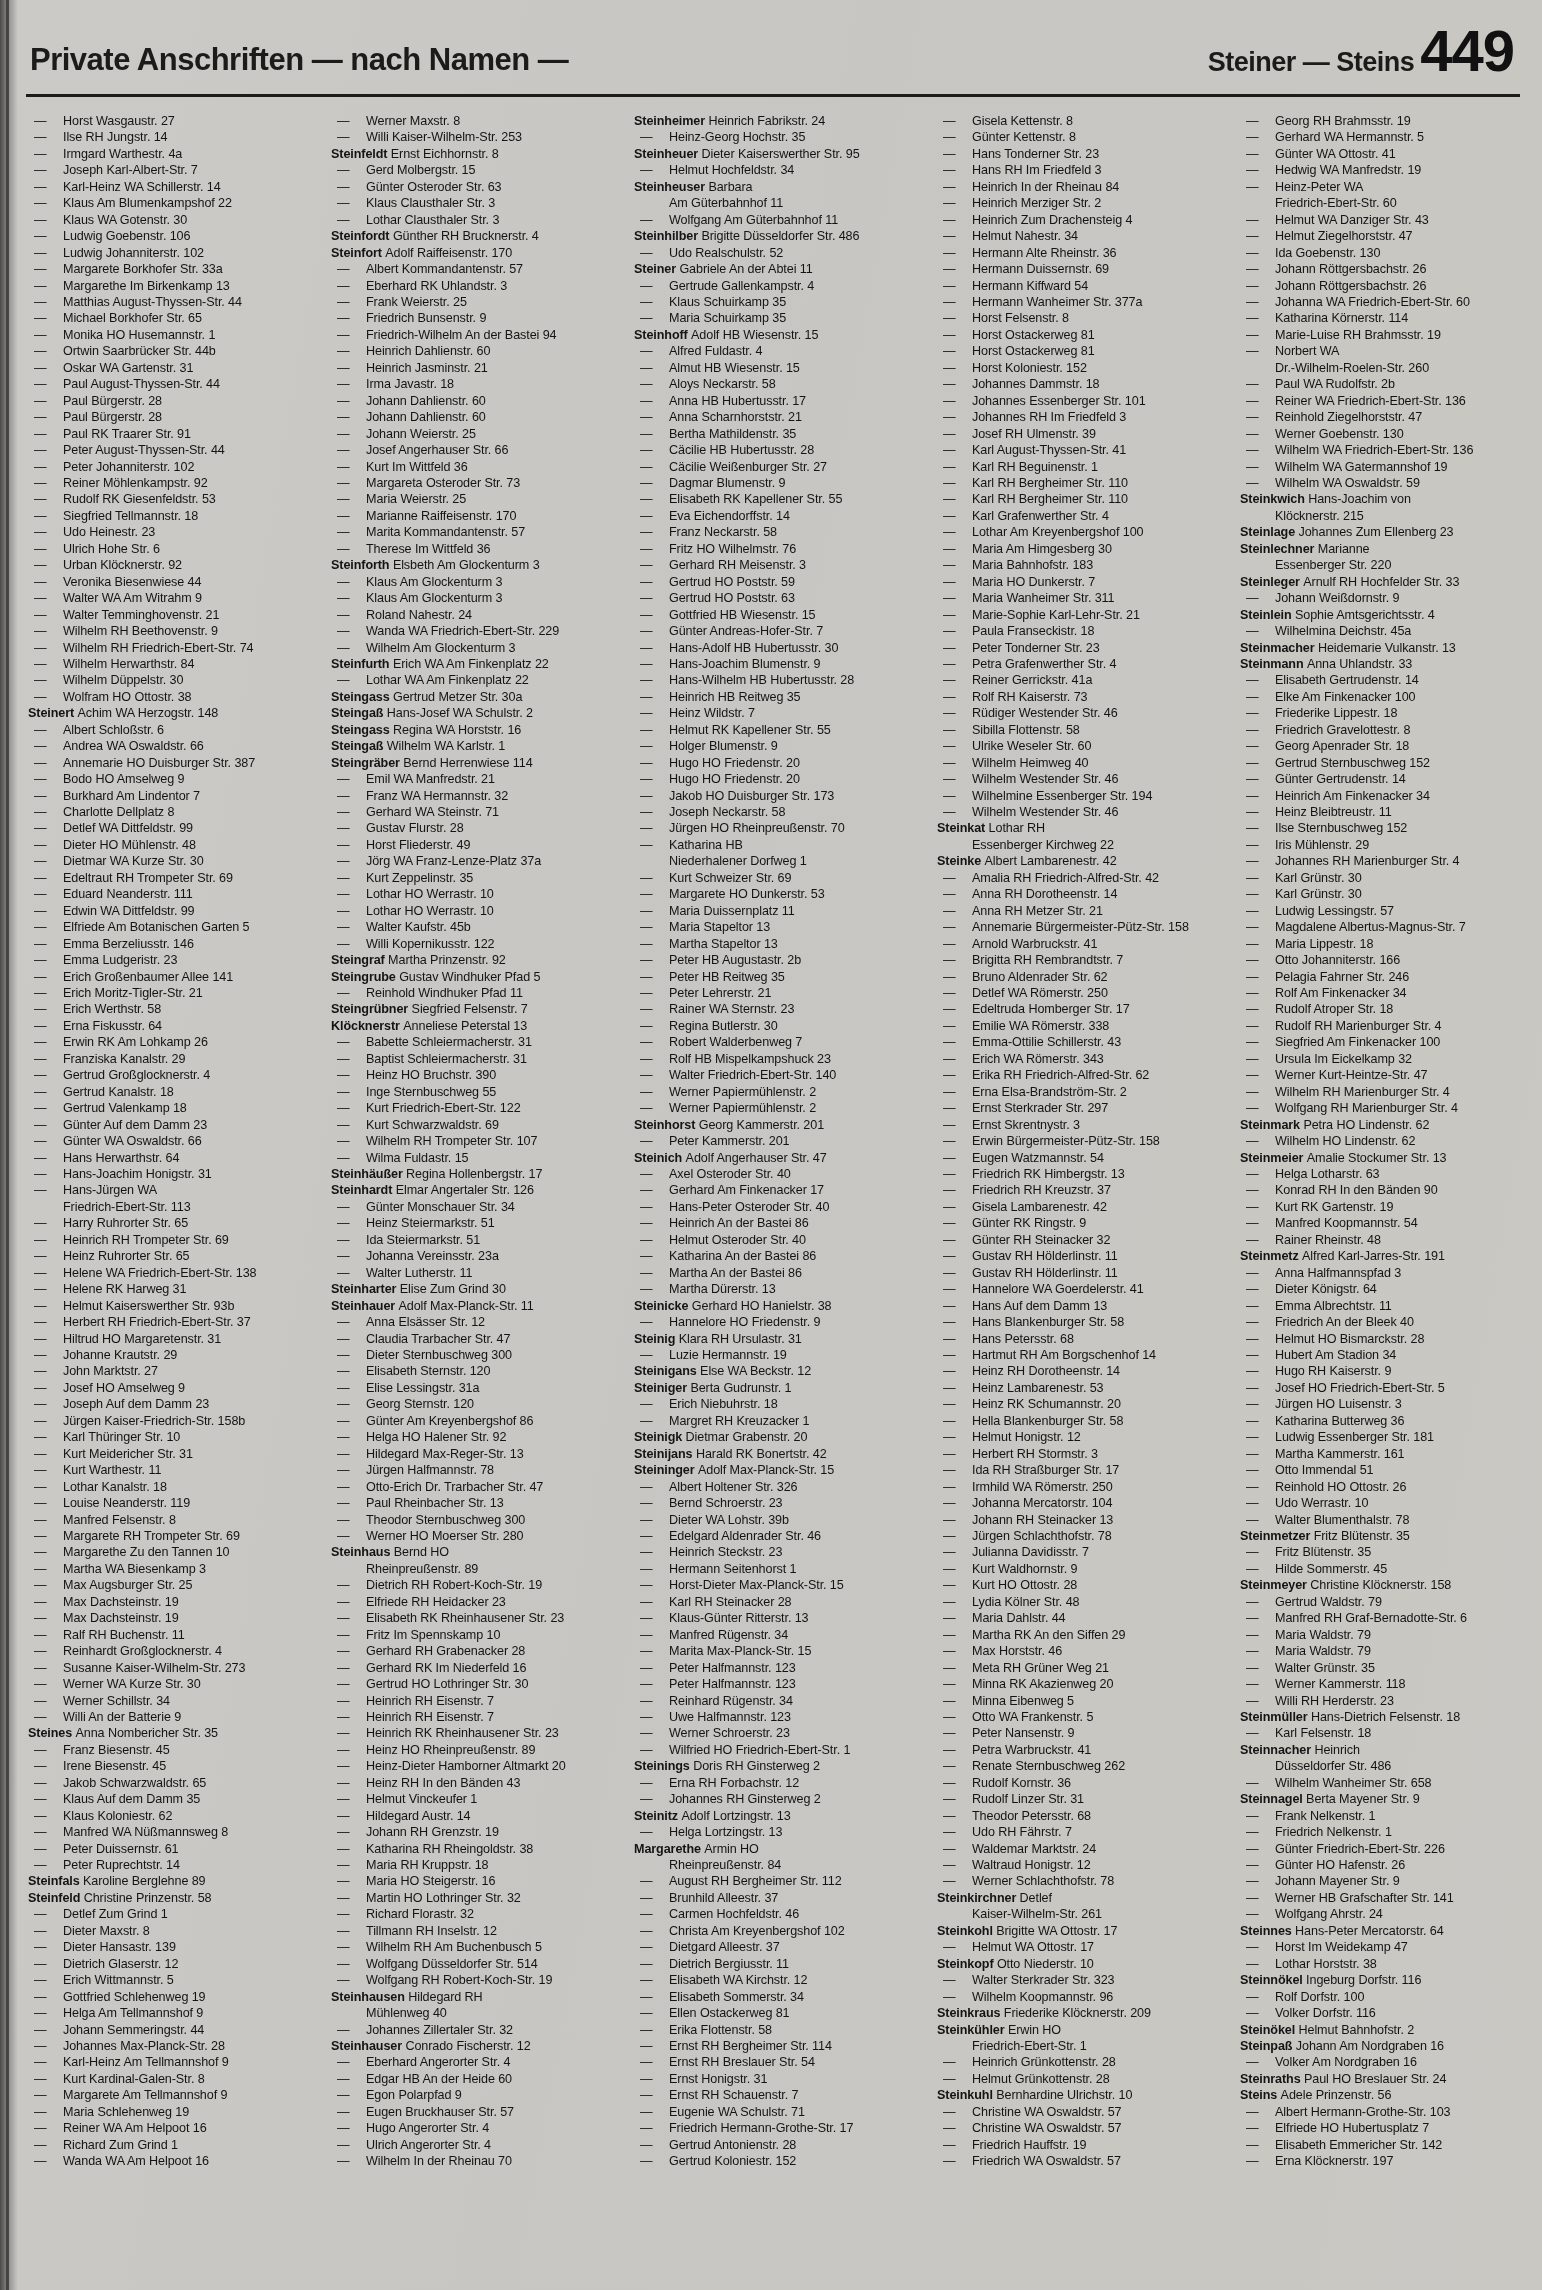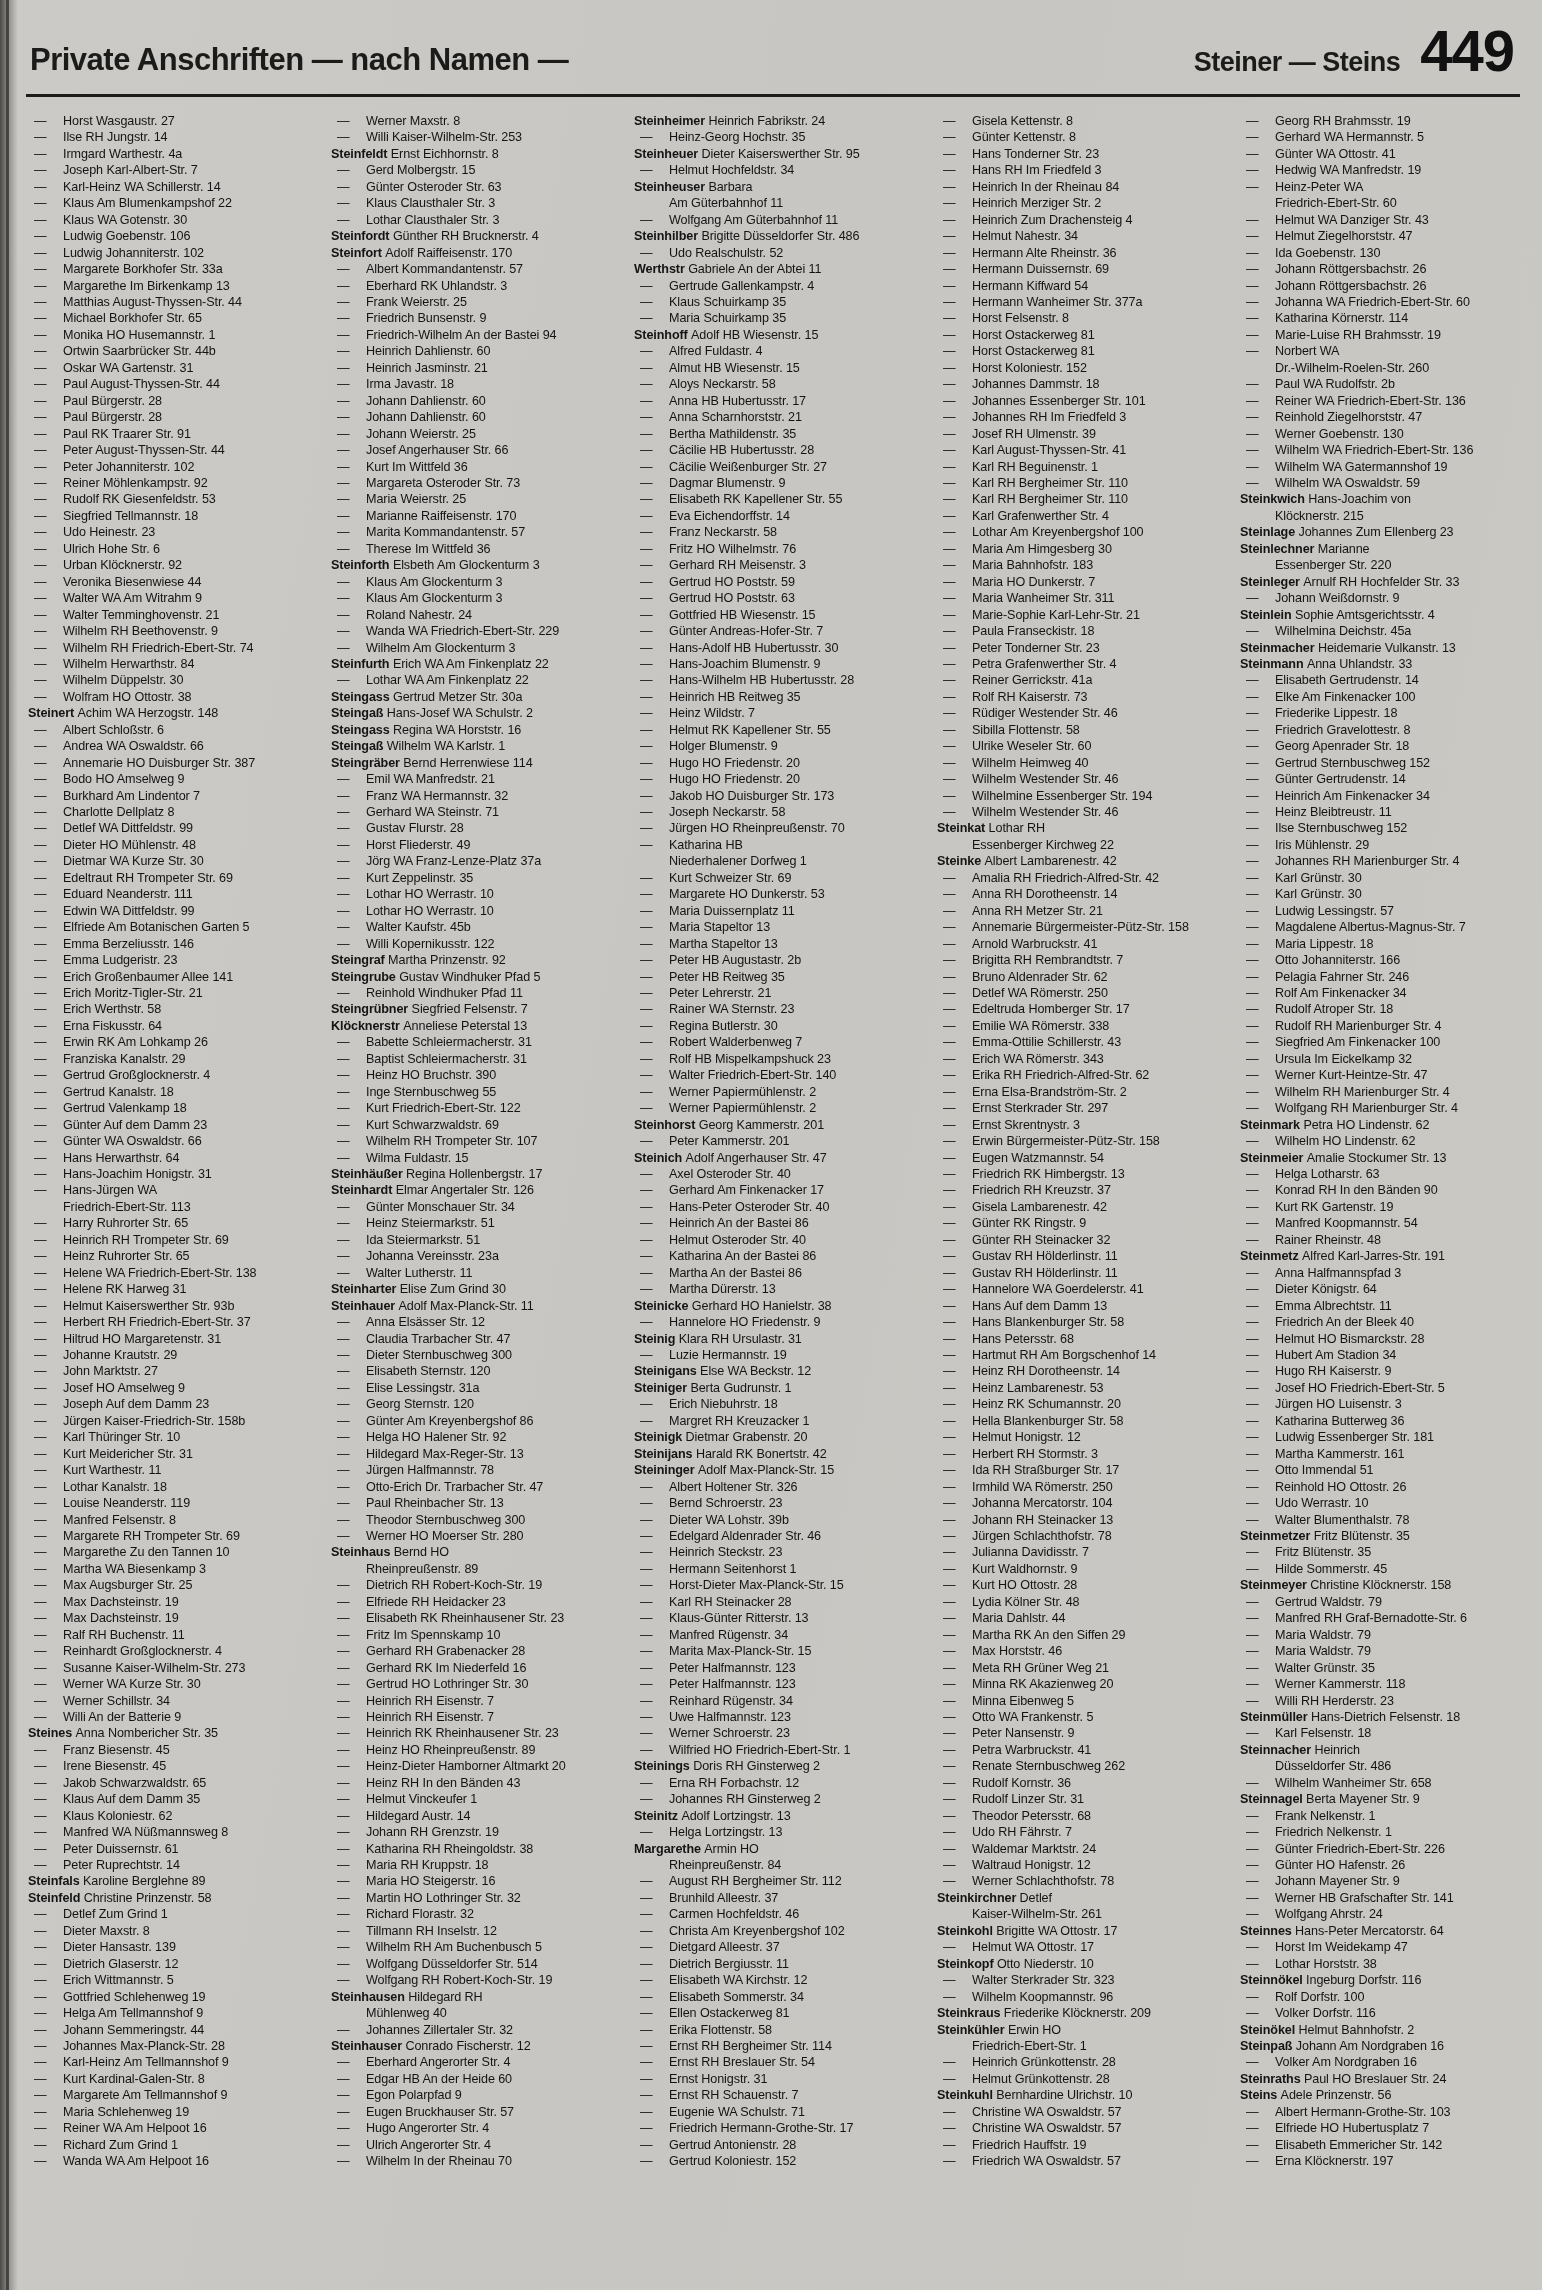--- a/index.html
+++ b/index.html
@@ -4,21 +4,21 @@
 <style>
   html,body{margin:0;padding:0;background:#a9a8a4;}
   .page{position:relative;width:1542px;height:2290px;overflow:hidden;
         background:linear-gradient(100deg,#cbcac6 0%,#c7c6c2 45%,#c9c8c3 100%);
         font-family:"Liberation Sans",sans-serif;color:#141414;}
   .gutter{position:absolute;left:0;top:0;width:18px;height:100%;
         background:linear-gradient(to right,#4a4a47 0%,#8f8e8a 45%,rgba(200,199,195,0) 100%);}
   .gutter-line{position:absolute;left:6px;top:0;width:3px;height:100%;background:#2e2e2c;opacity:.75;}
   header{position:absolute;left:30px;right:28px;top:22px;height:56px;}
   .title{position:absolute;left:0;bottom:0;font-size:31px;font-weight:700;letter-spacing:-.5px;color:#1b1b1a;}
-  .hdr-right{position:absolute;right:0;bottom:-6px;display:flex;align-items:baseline;gap:20px;}
+  .hdr-right{position:absolute;right:0;bottom:-6px;display:flex;align-items:baseline;gap:6px;}
   .range{font-size:27px;font-weight:700;letter-spacing:-.5px;color:#1b1b1a;}
   .pagenum{font-size:58px;font-weight:700;letter-spacing:-1px;color:#111;}
   .rule{position:absolute;left:26px;right:22px;top:94px;height:3px;background:#1c1c1a;}
   .columns{position:absolute;left:28px;top:113px;display:flex;gap:7px;}
   .col{width:296px;height:2066px;overflow:hidden;font-size:12.6px;line-height:16.45px;letter-spacing:-.1px;}
   .line{white-space:nowrap;}
   .line b{font-weight:700;}
   .cont{position:relative;padding-left:35px;}
   .dash{position:absolute;left:6px;top:0;}
   .wrap{padding-left:35px;}
@@ -300,21 +300,21 @@
       <div class="col">
         <div class="line head"><b>Steinheimer </b>Heinrich Fabrikstr. 24</div>
         <div class="line cont"><span class="dash">—</span>Heinz-Georg Hochstr. 35</div>
         <div class="line head"><b>Steinheuer </b>Dieter Kaiserswerther Str. 95</div>
         <div class="line cont"><span class="dash">—</span>Helmut Hochfeldstr. 34</div>
         <div class="line head"><b>Steinheuser </b>Barbara</div>
         <div class="line wrap">Am Güterbahnhof 11</div>
         <div class="line cont"><span class="dash">—</span>Wolfgang Am Güterbahnhof 11</div>
         <div class="line head"><b>Steinhilber </b>Brigitte Düsseldorfer Str. 486</div>
         <div class="line cont"><span class="dash">—</span>Udo Realschulstr. 52</div>
-        <div class="line head"><b>Werthstr </b>Gabriele An der Abtei 11</div>
+        <div class="line head"><b>Steiner </b>Gabriele An der Abtei 11</div>
         <div class="line cont"><span class="dash">—</span>Gertrude Gallenkampstr. 4</div>
         <div class="line cont"><span class="dash">—</span>Klaus Schuirkamp 35</div>
         <div class="line cont"><span class="dash">—</span>Maria Schuirkamp 35</div>
         <div class="line head"><b>Steinhoff </b>Adolf HB Wiesenstr. 15</div>
         <div class="line cont"><span class="dash">—</span>Alfred Fuldastr. 4</div>
         <div class="line cont"><span class="dash">—</span>Almut HB Wiesenstr. 15</div>
         <div class="line cont"><span class="dash">—</span>Aloys Neckarstr. 58</div>
         <div class="line cont"><span class="dash">—</span>Anna HB Hubertusstr. 17</div>
         <div class="line cont"><span class="dash">—</span>Anna Scharnhorststr. 21</div>
         <div class="line cont"><span class="dash">—</span>Bertha Mathildenstr. 35</div>

